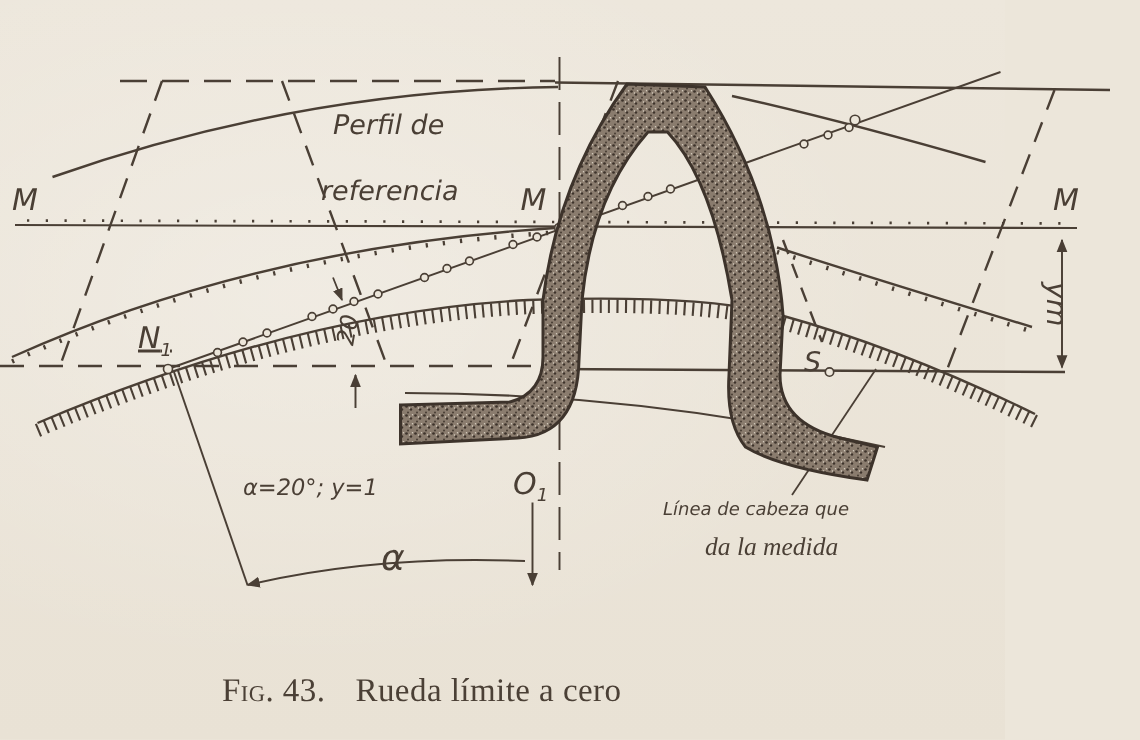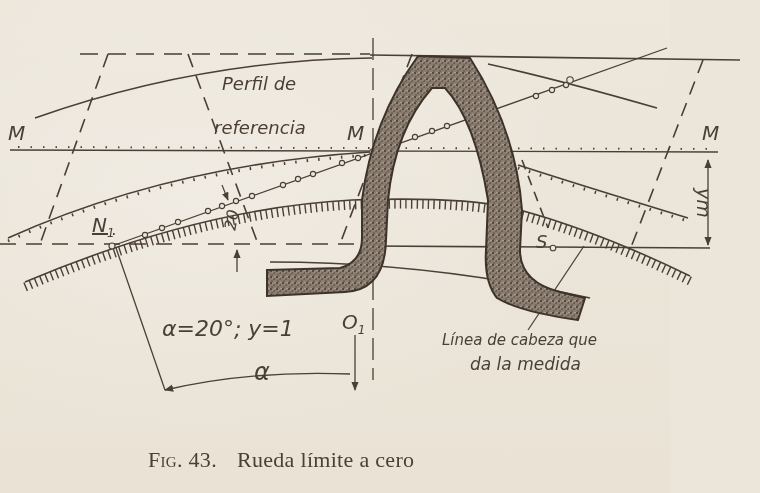--- a/index.html
+++ b/index.html
@@ -135,29 +135,29 @@
   <div class="lbl" style="left:214px; top:99px; font-size:18px;margin-top:20px;">referencia</div>
 
   <div class="lbl" style="left:8px; top:123px; font-size:20px;">M</div>
   <div class="lbl" style="left:347px; top:123px; font-size:20px;">M</div>
   <div class="lbl" style="left:702px; top:123px; font-size:20px;">M</div>
 
   <div class="lbl" style="left:92px; top:215px; font-size:20px;text-decoration:underline;"><span>N</span><sub style="font-size:12px;">1</sub></div>
 
   <div class="lbl" style="left:222px; top:212px; font-size:16px; transform:rotate(-80deg);">20</div>
 
-  <div class="lbl" style="left:162px; top:318px; font-size:22px;">α=20°; y=1</div>
+  <div class="lbl" style="left:162px; top:318px; font-size:15px;">α=20°; y=1</div>
 
   <div class="lbl" style="left:342px; top:312px; font-size:20px;"><span>O</span><sub style="font-size:12px;">1</sub></div>
 
   <div class="lbl" style="left:254px; top:360px; font-size:24px;">α</div>
 
   <div class="lbl" style="left:713px; top:188px; font-size:19px; transform:rotate(90deg); transform-origin:left top;">ym</div>
 
   <div class="lbl" style="left:536px; top:233px; font-size:18px;">S</div>
 
-  <div class="lbl" style="left:442px; top:333px; font-size:15px;text-align:center;">Línea de cabeza que</div>
-  <div class="lbl" style="left:470px; top:356px; font-size:17px;">da la medida</div>
+  <div class="lbl" style="left:442px; top:333px; font-size:12px;text-align:center;">Línea de cabeza que</div>
+  <div class="lbl" style="left:470px; top:356px; font-size:17px;font-family:Liberation Serif, serif;">da la medida</div>
 
   <div class="caption">
     <span class="fig-num">Fig. 43.</span><span>Rueda límite a cero</span>
   </div>
 </div>
 
 </body></html>

